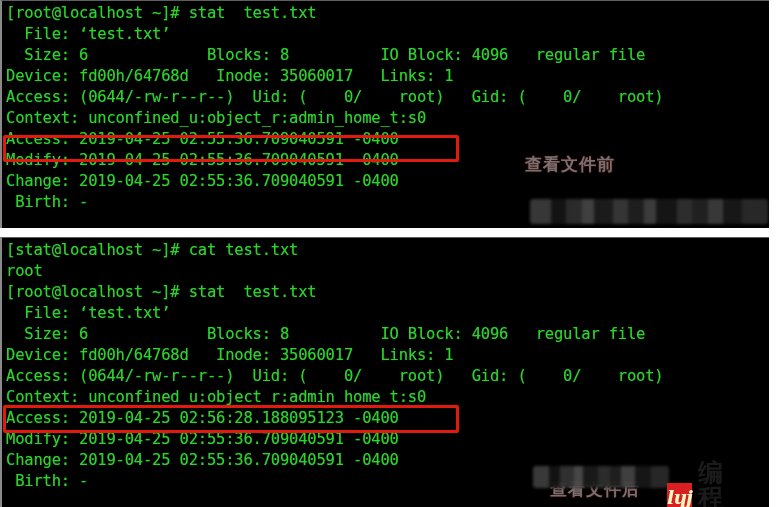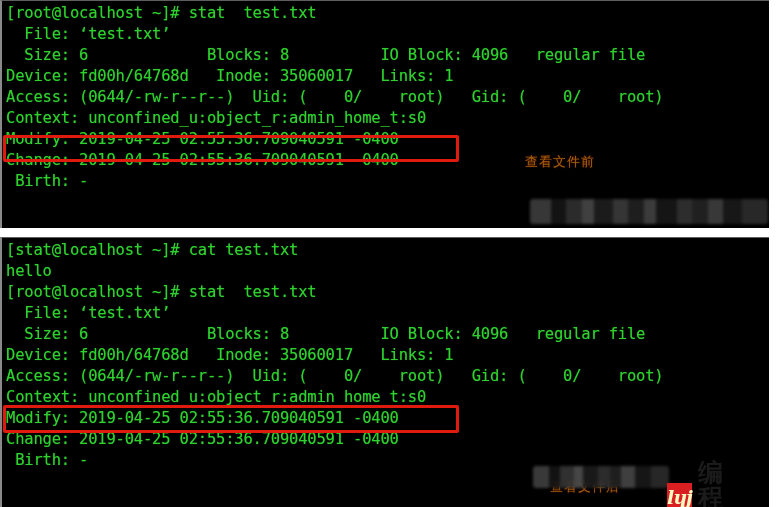--- a/index.html
+++ b/index.html
@@ -82,24 +82,24 @@
   #redbox-after {
     left: 1px;
     top: 167px;
     width: 456px;
     height: 28px;
   }
 
   
   .annotation {
     position: absolute;
-    color: #a16207;
+    color: #737373;
     font-family: "DejaVu Sans", "Liberation Sans", sans-serif;
-    font-size: 13px;
-    font-weight: 400;
+    font-size: 17px;
+    font-weight: 700;
     letter-spacing: 1px;
     white-space: nowrap;
     text-shadow: 0 0 2px rgba(224,35,23,0.5);
   }
   #annotation-before {
     left: 523px;
     top: 152px;
   }
   #annotation-after {
     left: 550px;
@@ -172,20 +172,21 @@
 <div class="screen">
 
   <div class="terminal" id="terminal-before">
     <div class="term-body">
       <div class="line">[root@localhost ~]# stat  test.txt</div>
       <div class="line">  File: ‘test.txt’</div>
       <div class="line">  Size: 6             Blocks: 8          IO Block: 4096   regular file</div>
       <div class="line">Device: fd00h/64768d   Inode: 35060017   Links: 1</div>
       <div class="line">Access: (0644/-rw-r--r--)  Uid: (    0/    root)   Gid: (    0/    root)</div>
       <div class="line">Context: unconfined_u:object_r:admin_home_t:s0</div>
+      <div class="line highlight">Access: 2019-04-25 02:55:36.709040591 -0400</div>
       <div class="line">Modify: 2019-04-25 02:55:36.709040591 -0400</div>
       <div class="line">Change: 2019-04-25 02:55:36.709040591 -0400</div>
       <div class="line"> Birth: -</div>
     </div>
 
     <div class="redbox" id="redbox-before"></div>
 
     <div class="annotation" id="annotation-before">查看文件前</div>
 
     <div class="mosaic" id="mosaic-before">
@@ -202,27 +203,28 @@
         <span style="width:7%;background:#222"></span>
         <span style="width:6%;background:#3c3c3c"></span>
         <span style="width:8%;background:#191919"></span>
         <span style="width:11%;background:#2b2b2b"></span>
     </div>
   </div>
 
   <div class="terminal" id="terminal-after">
     <div class="term-body">
       <div class="line">[stat@localhost ~]# cat test.txt</div>
-      <div class="line">hello</div>
+      <div class="line">root</div>
       <div class="line">[root@localhost ~]# stat  test.txt</div>
       <div class="line">  File: ‘test.txt’</div>
       <div class="line">  Size: 6             Blocks: 8          IO Block: 4096   regular file</div>
       <div class="line">Device: fd00h/64768d   Inode: 35060017   Links: 1</div>
       <div class="line">Access: (0644/-rw-r--r--)  Uid: (    0/    root)   Gid: (    0/    root)</div>
       <div class="line">Context: unconfined_u:object_r:admin_home_t:s0</div>
+      <div class="line highlight">Access: 2019-04-25 02:56:28.188095123 -0400</div>
       <div class="line">Modify: 2019-04-25 02:55:36.709040591 -0400</div>
       <div class="line">Change: 2019-04-25 02:55:36.709040591 -0400</div>
       <div class="line"> Birth: -</div>
     </div>
 
     <div class="redbox" id="redbox-after"></div>
   </div>
 
   <div class="annotation" id="annotation-after">查看文件后</div>
 

